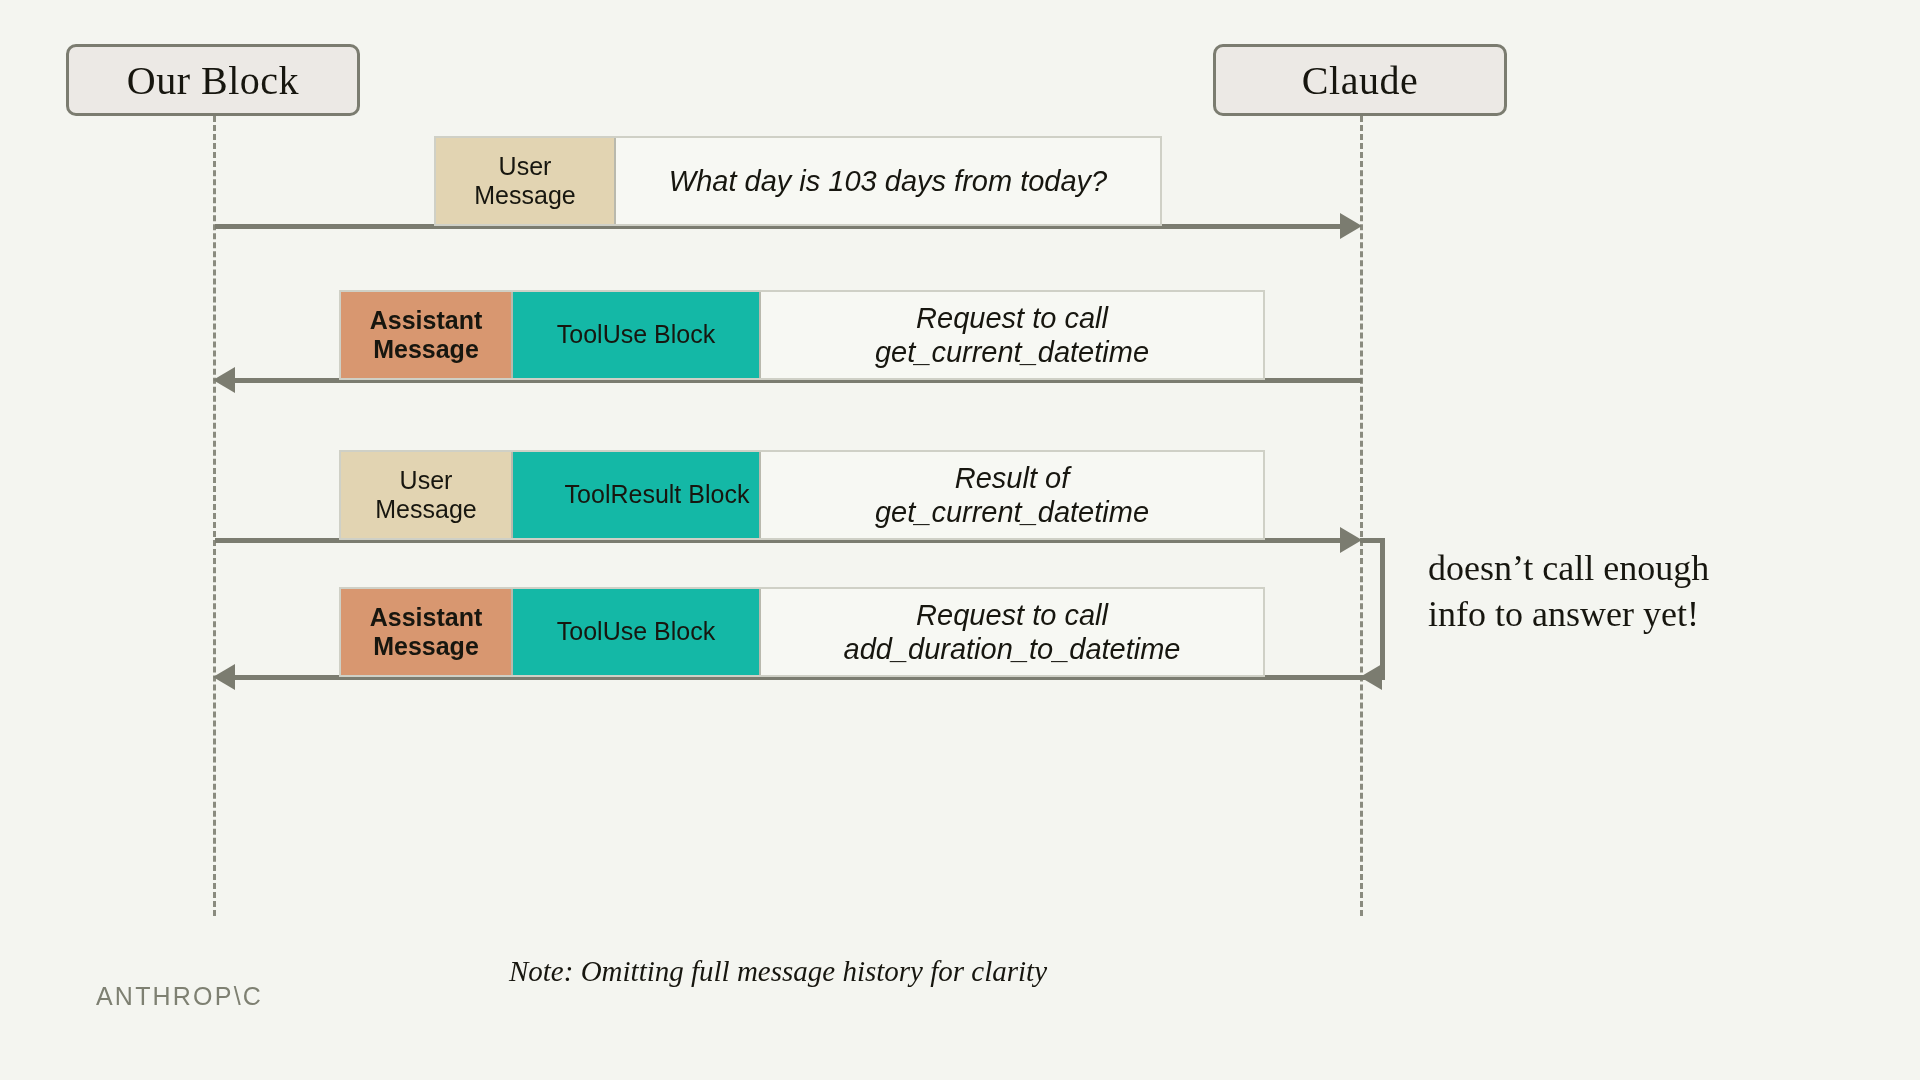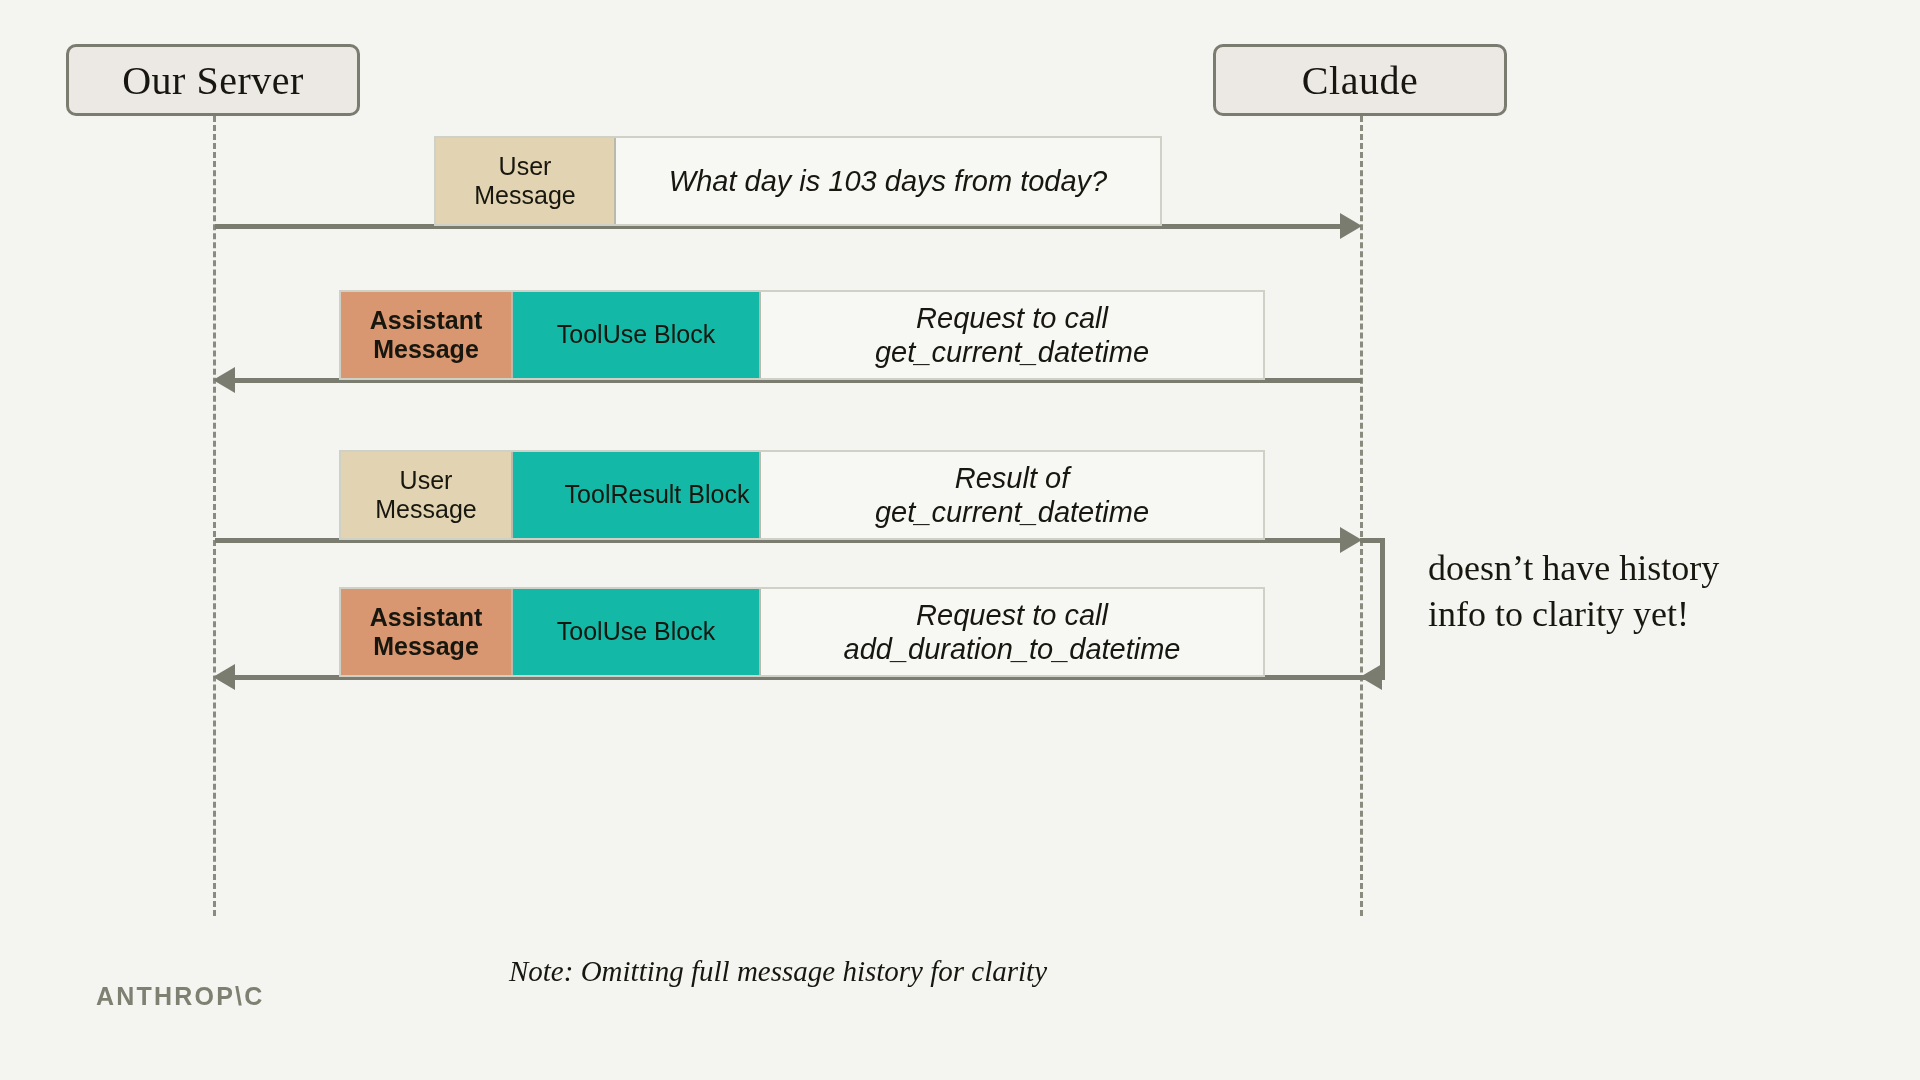--- a/index.html
+++ b/index.html
@@ -138,32 +138,32 @@
     font-family: "Liberation Serif", serif;
     font-style: italic;
     font-size: 29px;
     color: #17160f;
   }
   #brand {
     position: absolute;
     left: 96px;
     top: 982px;
     font-size: 25px;
-    font-weight: bold;
+    font-weight: normal;
     letter-spacing: 2.2px;
     color: #7e8072;
   }
 </style>
 </head>
 <body>
 
 <div id="canvas">
 
   <div class="actor-box" id="actor-server">
-    <span>Our Server</span>
+    <span>Our Block</span>
   </div>
   <div class="actor-box" id="actor-claude">
     <span>Claude</span>
   </div>
 
   <div class="lifeline" id="lifeline-server"></div>
   <div class="lifeline" id="lifeline-claude"></div>
 
   <div class="arrow-line" style="left:215px; top:224px; width:1128px;"></div>
   <div class="arrow-head right" style="left:1340px; top:213px;"></div>
@@ -238,20 +238,20 @@
     </div>
     <div class="seg seg-body" style="flex:1;">
       <span>
         <span>Request to call</span><br>
         <b>add_duration_to_datetime</b>
       </span>
     </div>
   </div>
 
   <div id="annotation">
-    <div>doesn’t have history</div>
-    <div>info to clarity yet!</div>
+    <div>doesn’t call enough</div>
+    <div>info to answer yet!</div>
   </div>
 
   <div id="footer-note">Note: Omitting full message history for clarity</div>
   <div id="brand">ANTHROP\C</div>
 
 </div>
 
 </body></html>

